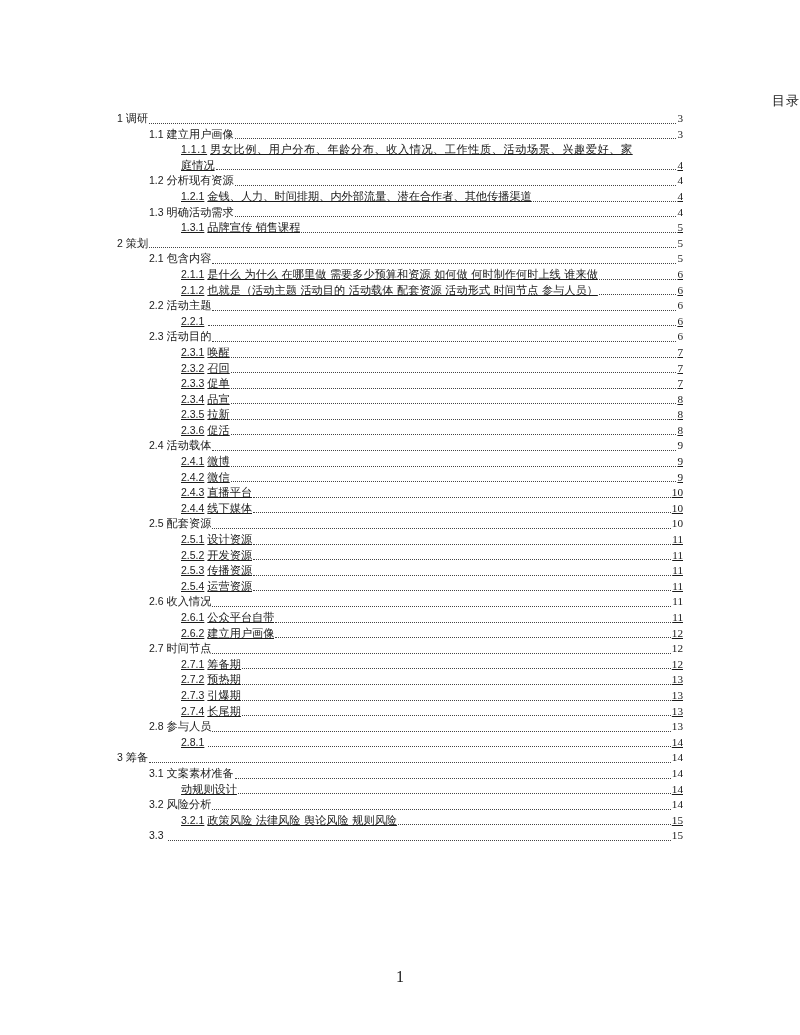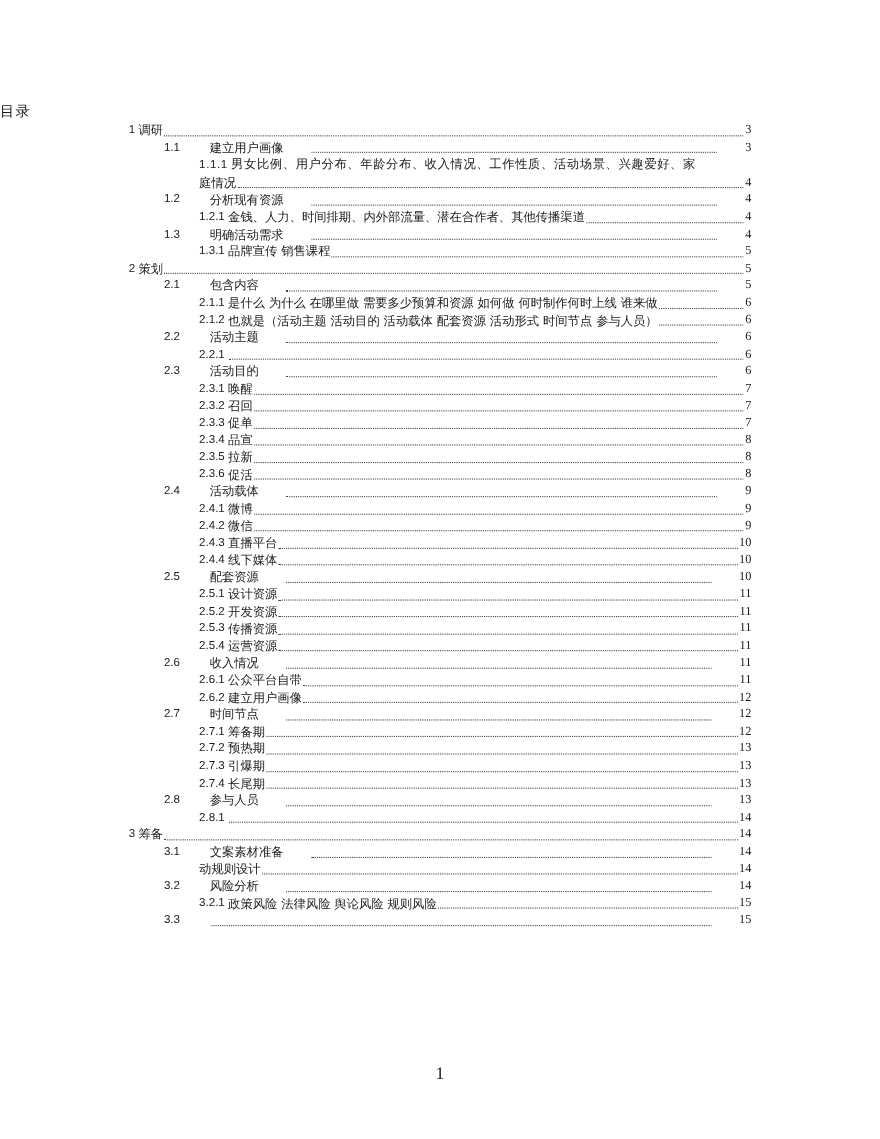--- a/index.html
+++ b/index.html
@@ -19,41 +19,41 @@
       position: absolute;
       left: 0; top: 0;
       width: 800px; height: 1035px;
       background: #fff;
     }
     .toc-title {
       position: absolute;
       top: 92px;
       left: 0;
       width: 800px;
-      text-align: left;
+      text-align: right;
       font-size: 13px;
       letter-spacing: 1px;
     }
     .toc {
       position: absolute;
       top: 111px;
       left: 117px;
       width: 566px;
     }
     .entry {
       position: relative;
       font-size: 11.2px;
       line-height: 15.6px;
       display: flex;
       align-items: flex-end;
       white-space: nowrap;
     }
     .entry.lvl1 { padding-left: 0; }
-    .entry.lvl2 { padding-left: 32px; gap: 24px; }
-    .entry.lvl3 { padding-left: 64px; }
+    .entry.lvl2 { padding-left: 32px; }
+    .entry.lvl3 { padding-left: 64px; text-decoration: underline; }
     .entry .num {
       font-family: "Liberation Sans", "DejaVu Sans", sans-serif;
       font-size: 10.5px;
       margin-right: 3px;
     }
     .entry .text {
       flex: 0 1 auto;
       overflow: hidden;
     }
     .entry .leader {

